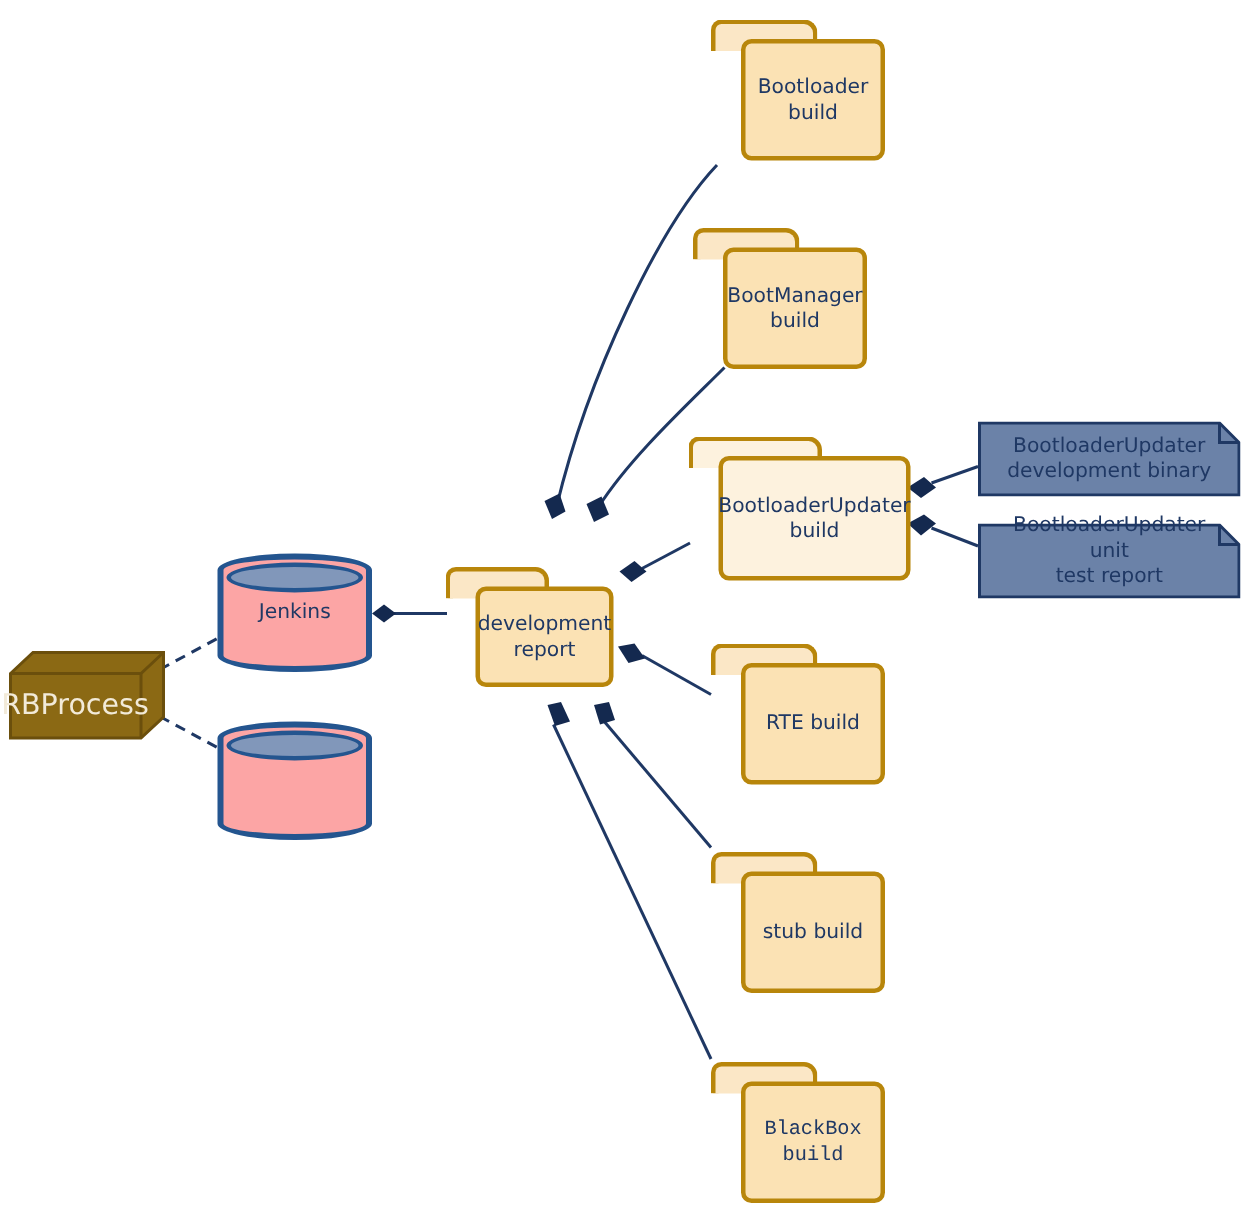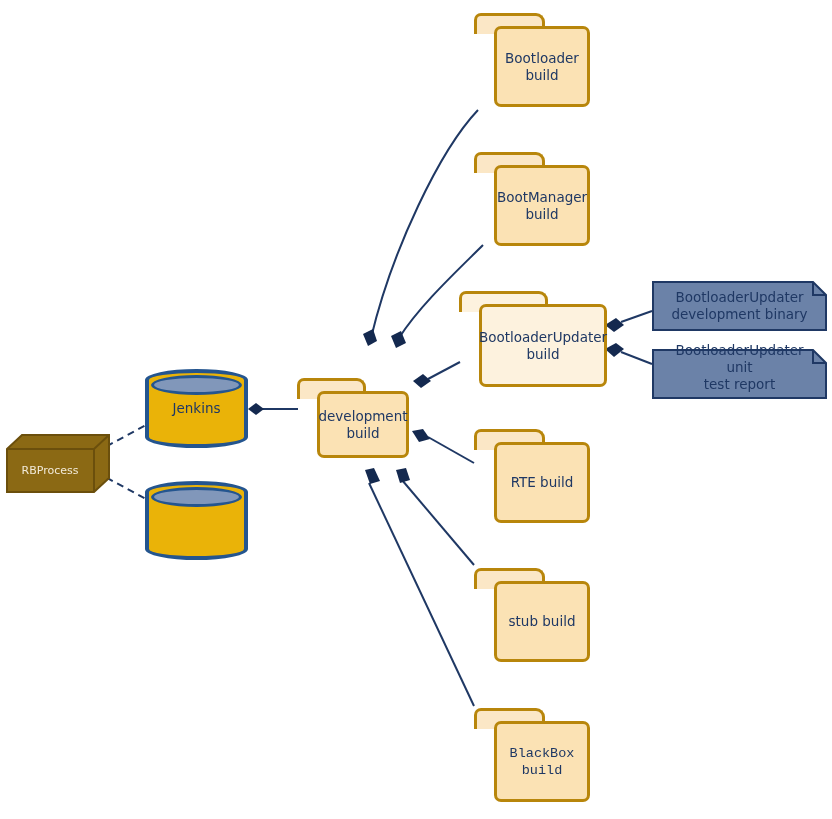--- a/index.html
+++ b/index.html
@@ -62,21 +62,21 @@
     white-space: pre-line;
     margin-left: 20px;
   }
   .folder.highlight .fld-tab { background: #fdf2de; }
   .folder.highlight .fld-body { background: #fdf2de; }
 
   
   .db {
     position: absolute;
     box-sizing: border-box;
-    background: #eab308;
+    background: #fca5a5;
     border: 4px solid #24558f;
     border-radius: 50% / 14%;
   }
   .db .db-top {
     position: absolute;
     left: 2px;
     right: 2px;
     top: 2px;
     height: 20px;
     border: 3px solid #24558f;
@@ -108,21 +108,21 @@
   .node3d .n3-label {
     position: absolute;
     left: 0;
     top: 14px;
     width: 88px;
     height: 44px;
     display: flex;
     align-items: center;
     justify-content: center;
     color: #f2ead8;
-    font-size: 11px;
+    font-size: 19px;
     text-align: center;
   }
 
   
   .artifact {
     position: absolute;
   }
   .artifact svg { display: block; position: absolute; left: 0; top: 0; }
   .artifact .art-label {
     position: absolute;
@@ -195,30 +195,30 @@
     <div class="db-label">Jenkins</div>
   </div>
 
   <div class="db" style="left:145px; top:481px; width:103px; height:79px;">
     <div class="db-top"></div>
   </div>
 
   <div class="folder" style="left:297px; top:378px; width:112px; height:80px;">
     <div class="fld-tab"></div>
     <div class="fld-body">development
-build</div>
+report</div>
   </div>
 
   <div class="folder" style="left:474px; top:13px; width:116px; height:94px;">
     <div class="fld-tab"></div>
     <div class="fld-body">Bootloader
 build</div>
   </div>
 
-  <div class="folder" style="left:474px; top:152px; width:116px; height:94px;">
+  <div class="folder" style="left:462px; top:152px; width:116px; height:94px;">
     <div class="fld-tab"></div>
     <div class="fld-body">BootManager
 build</div>
   </div>
 
   <div class="folder highlight" style="left:459px; top:291px; width:148px; height:96px;">
     <div class="fld-tab"></div>
     <div class="fld-body">BootloaderUpdater
 build</div>
   </div>

